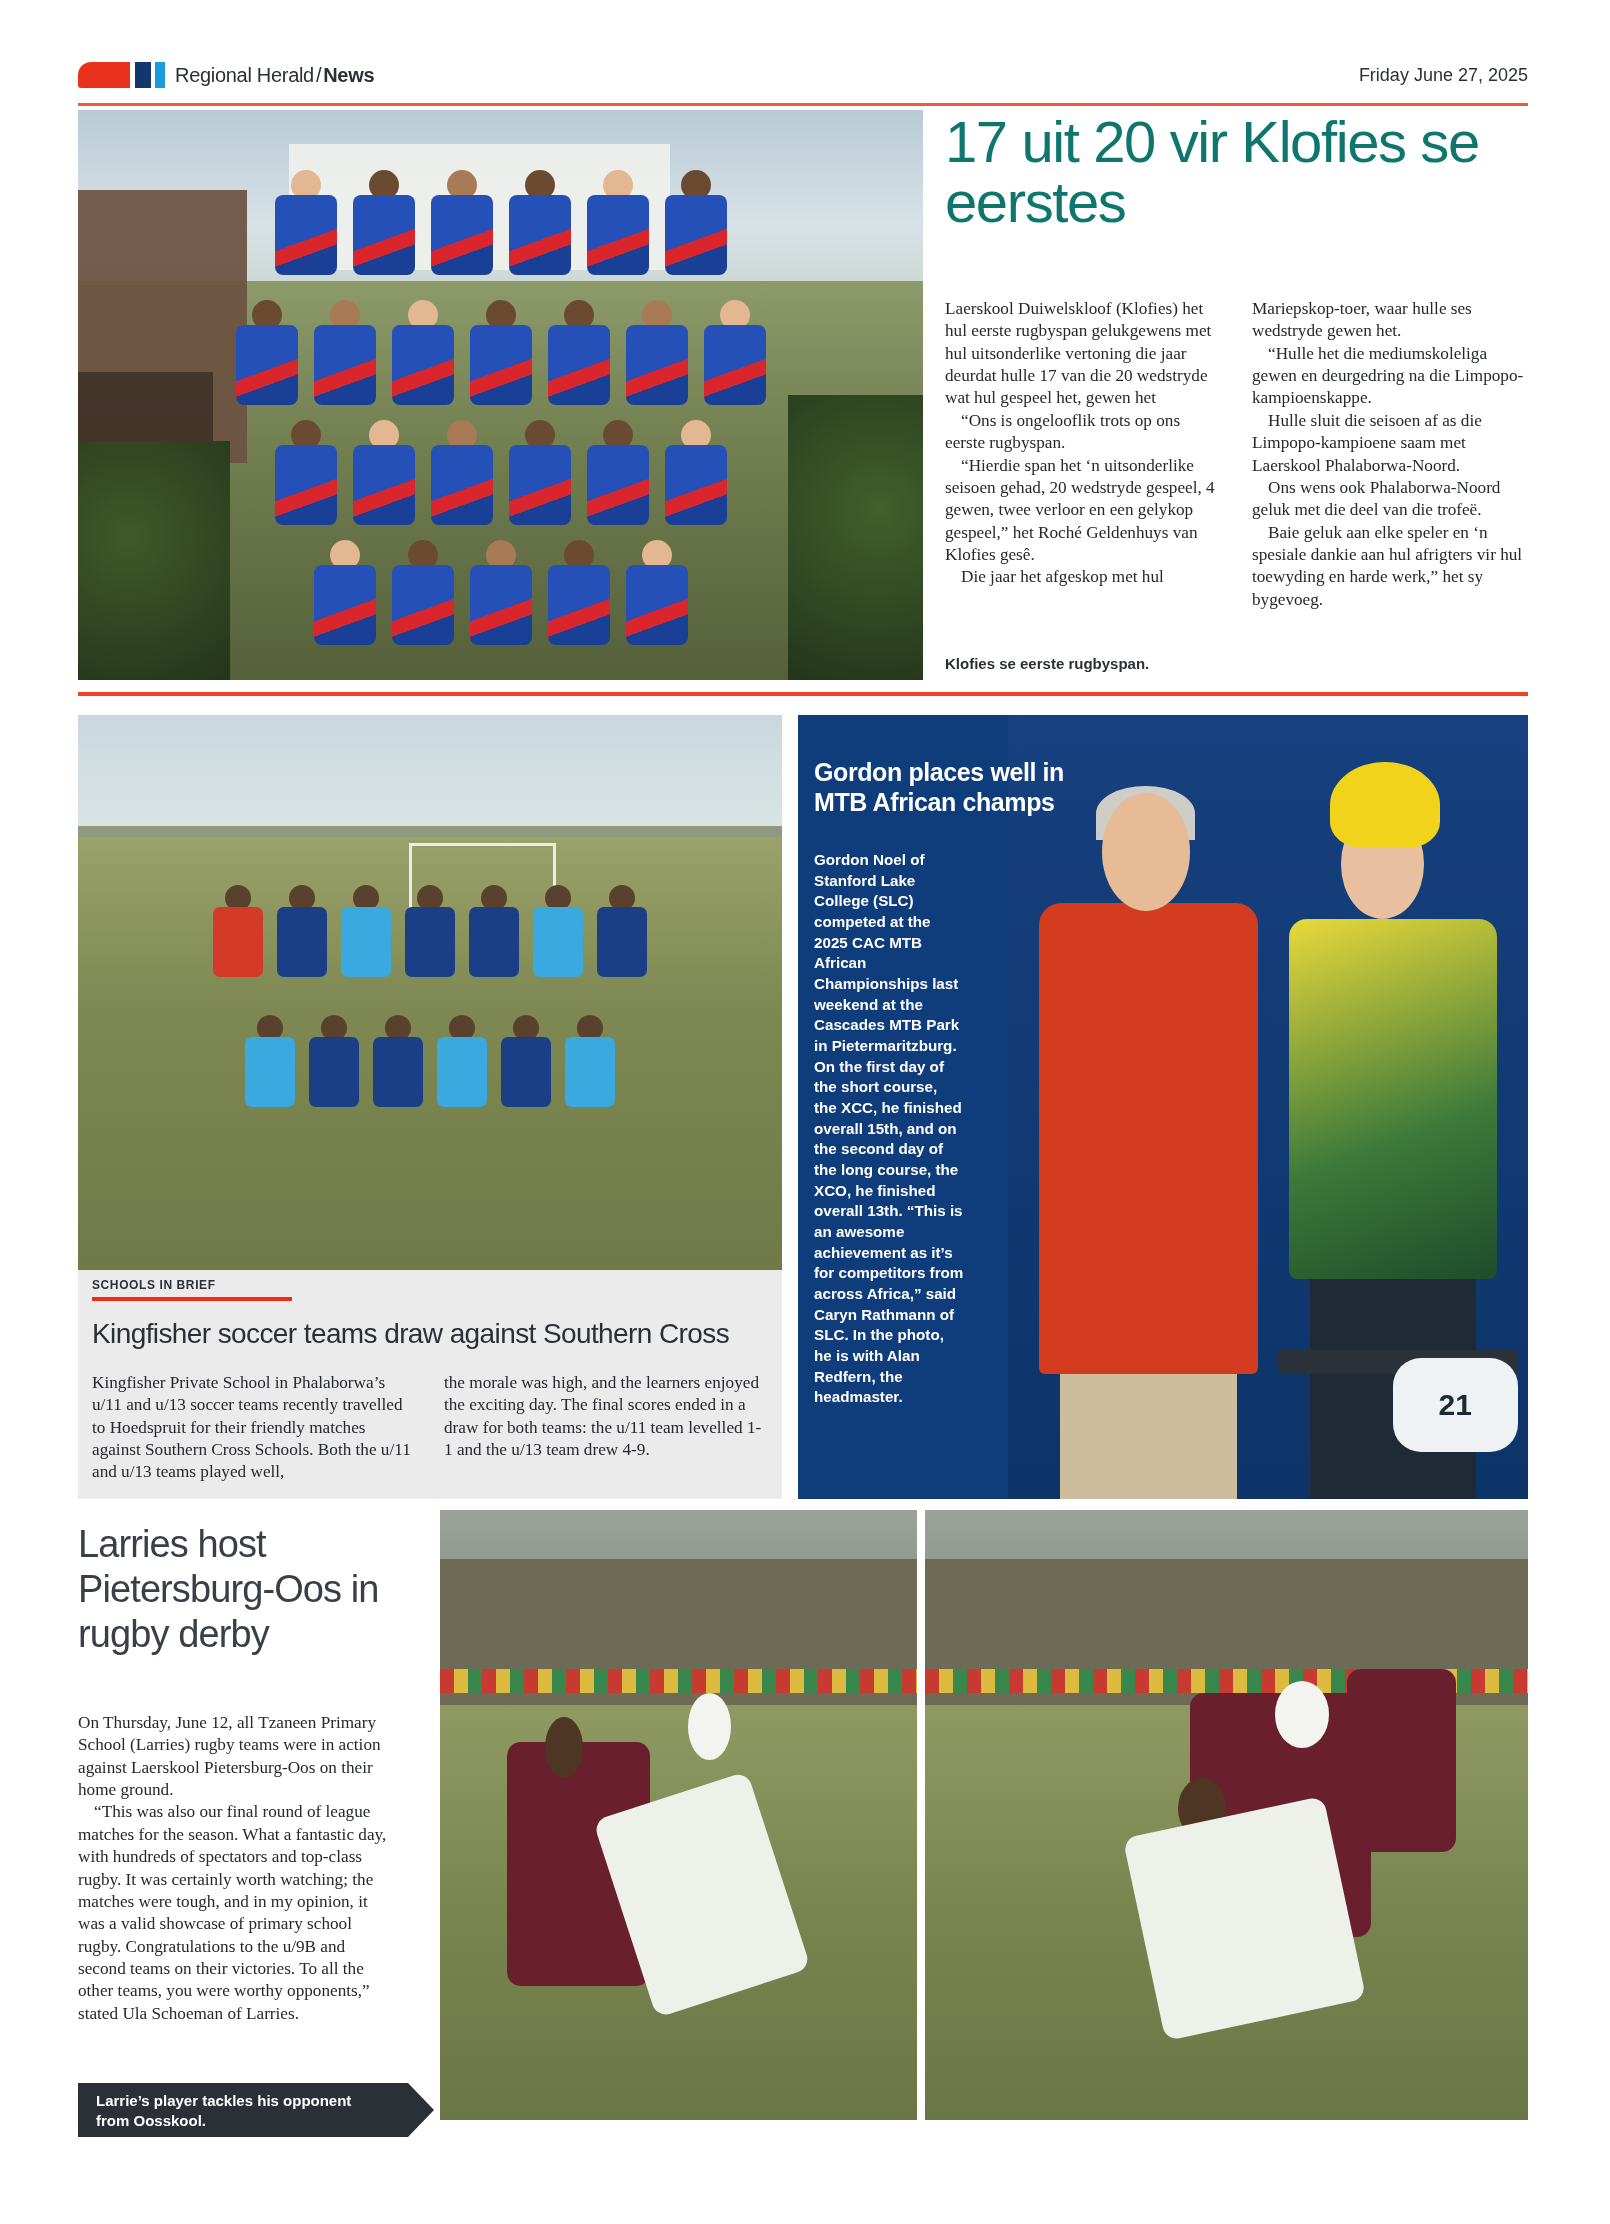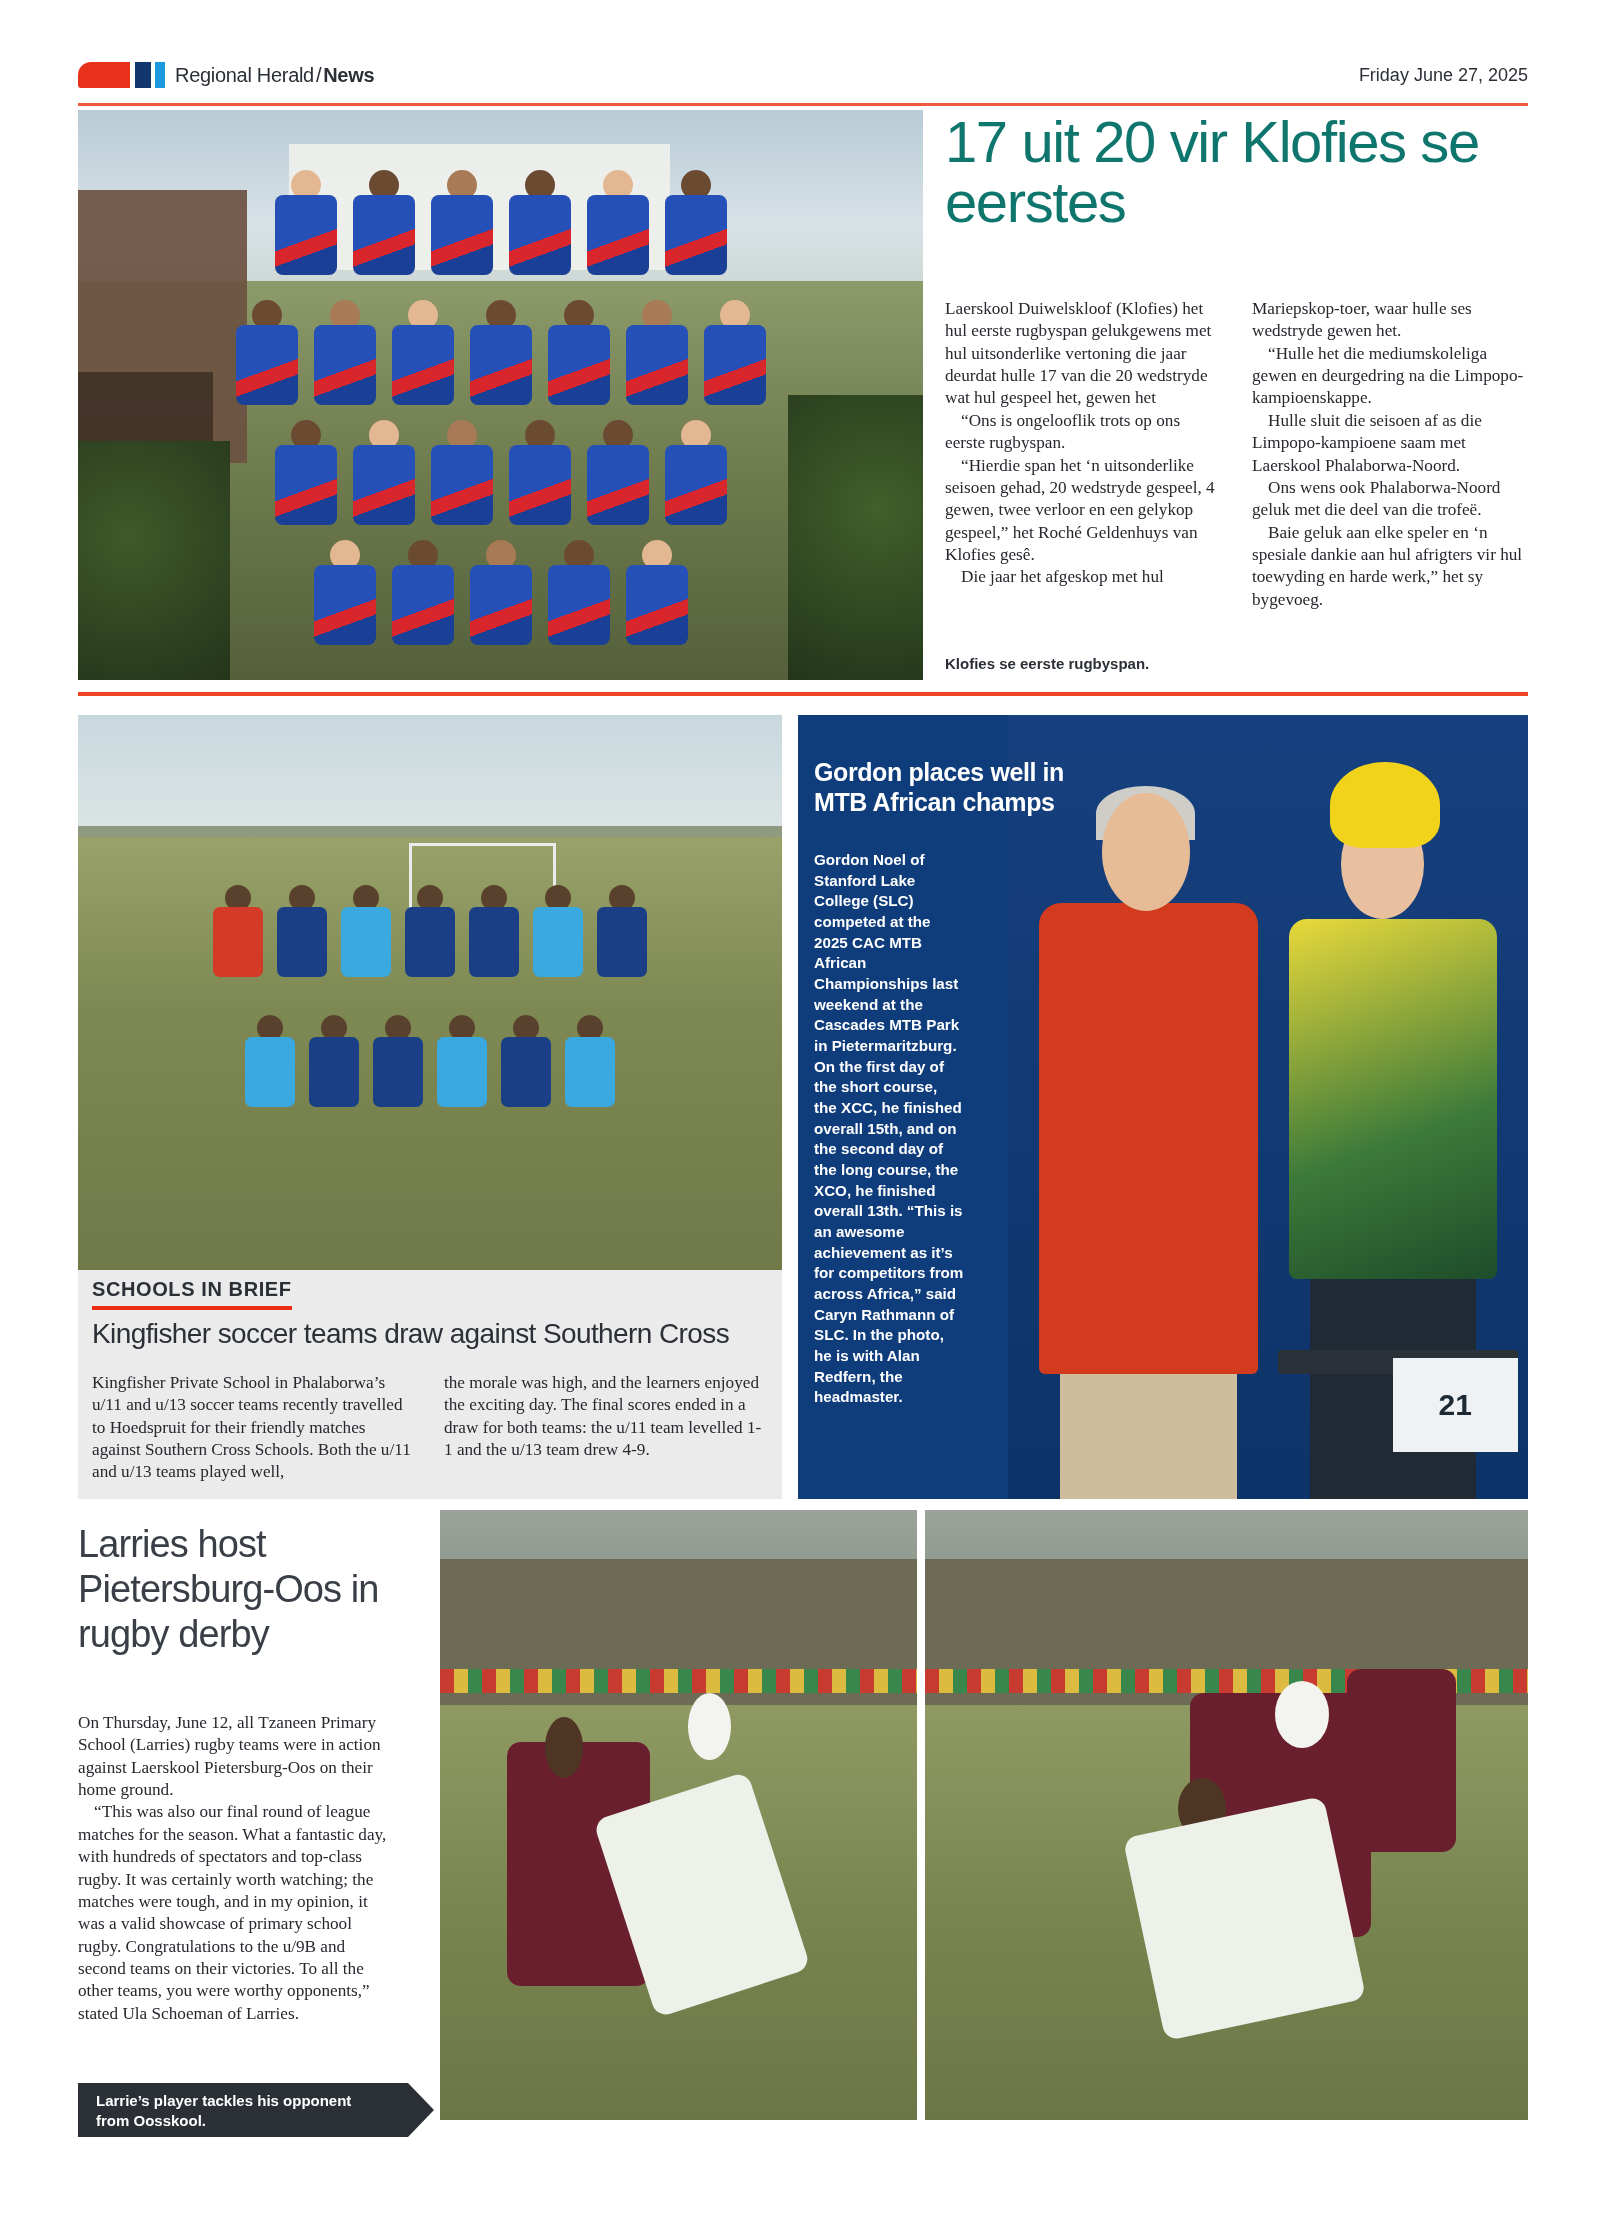--- a/index.html
+++ b/index.html
@@ -212,21 +212,21 @@
   .kid2 .body { position:absolute; left:50%; top:22px; transform:translateX(-50%);
     width:50px;height:70px;border-radius:7px;background:#1b3f86;}
   .kid2.cyan .body { background:#3aa9e0; }
   .kid2.red .body { background:#d33a28; }
 
   .brief-label-wrap {
     position:absolute;
     left:92px; top:1278px;
   }
   .brief-label {
-    font-size:20px;
+    font-size:12px;
     font-weight:800;
     letter-spacing:0.6px;
     color:#2b2f36;
   }
   .brief-underline {
     margin-top:5px;
     width:200px; height:4px;
     background:#ef2d16;
   }
   .brief-headline {
@@ -311,21 +311,21 @@
     width:21%; height:11%;
     border-radius:50% 50% 30% 30%;
     background:#f2d31c;
   }
   .mtb-photo .plate {
     position:absolute; right:2%; bottom:6%;
     width:24%; height:12%;
     background:#eef2f4;
     color:#1d2a36;
     font-size:30px; font-weight:800;
-    display:flex; align-items:center; justify-content:center;
+    display:flex; align-items:center; justify-content:center;border-radius:28px;
   }
   .mtb-photo .bar {
     position:absolute; left:52%; bottom:16%;
     width:46%; height:3%;
     background:#2b3138;
     border-radius:4px;
   }
   .mtb-title {
     position:absolute;
     left:814px; top:758px;

